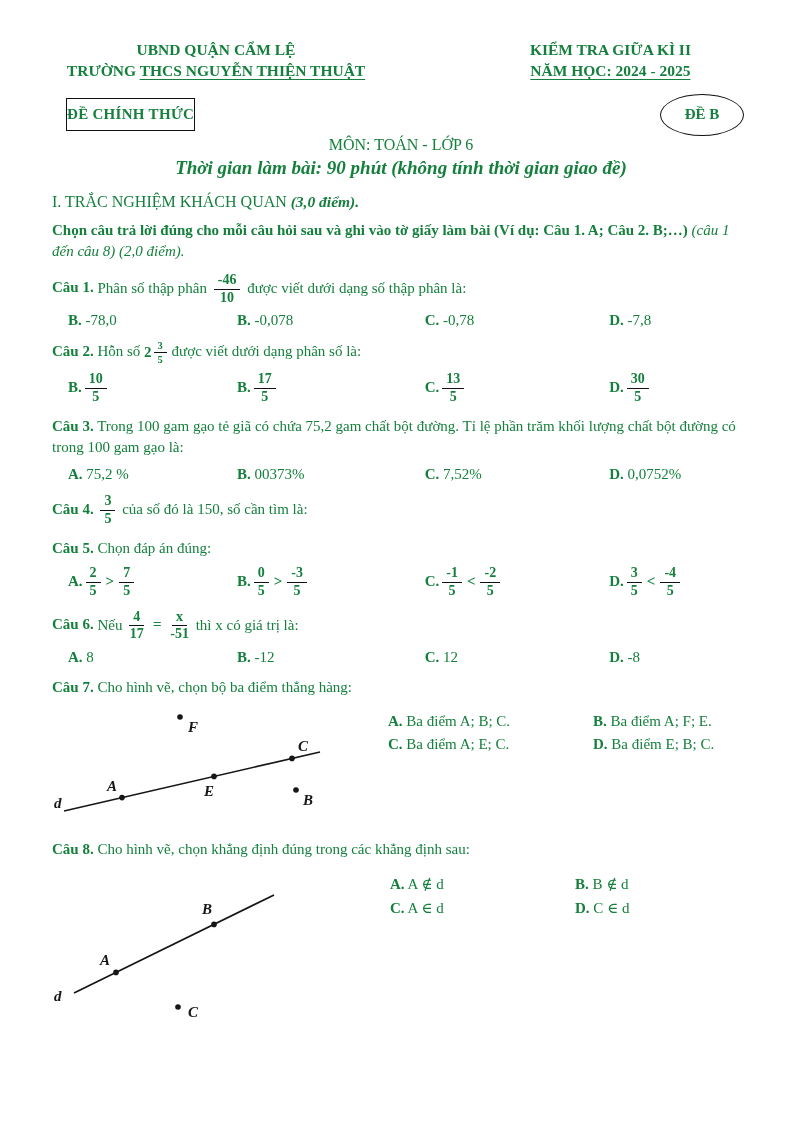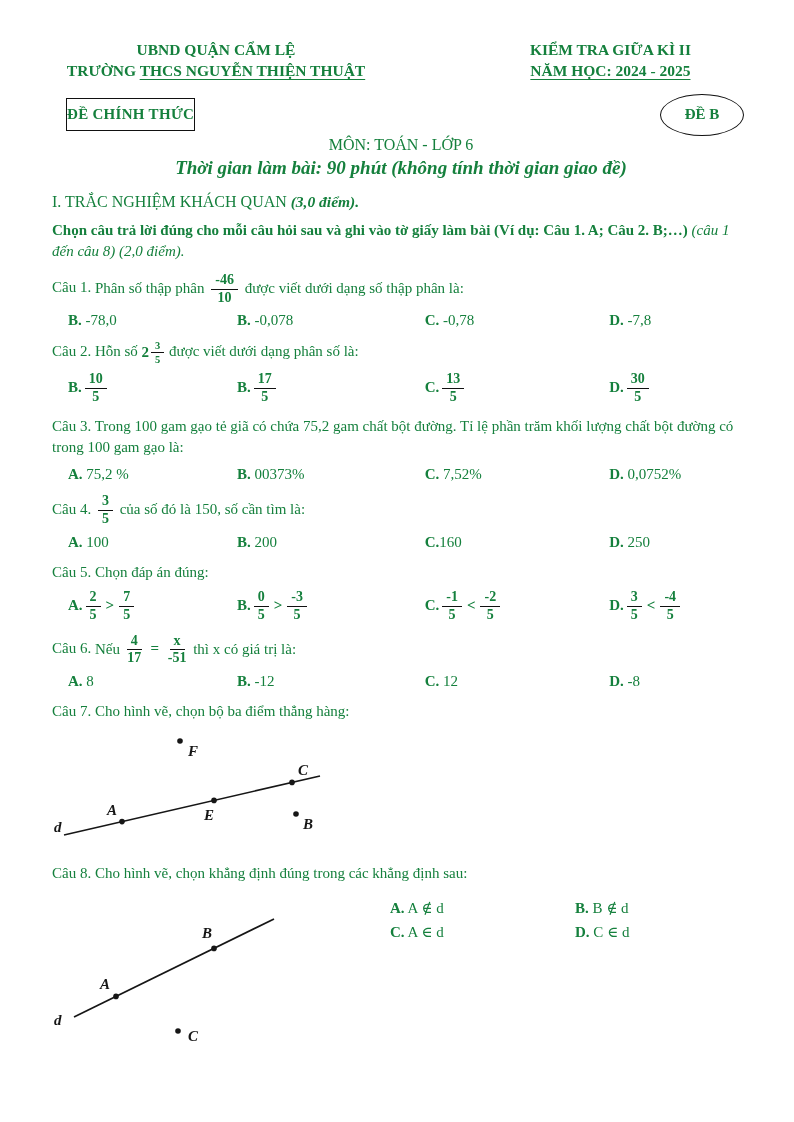--- a/index.html
+++ b/index.html
@@ -23,21 +23,21 @@
   
   .section-title{margin-top:14px;font-size:15.5px;}
   .section-title .t{font-weight:normal;font-size:16px;}
   .section-title .pts{font-style:italic;font-weight:bold;}
   .instructions{margin-top:9px;line-height:1.4;}
   .instructions .b{font-weight:bold;}
   .instructions .i{font-style:italic;}
   
   .question{margin-top:11px;}
   .stem{line-height:1.45;}
-  .qlabel{font-weight:normal;margin-top:12px;}
+  .qlabel{font-weight:bold;margin-top:12px;}
   .options{display:grid;grid-template-columns:1.08fr 1.2fr 1.18fr .9fr;margin-top:7px;padding-left:16px;align-items:center;}
   .option{white-space:nowrap;}
   .opt-label{font-weight:bold;}
   
   .frac{display:inline-flex;flex-direction:column;align-items:center;vertical-align:middle;line-height:1.05;font-weight:bold;font-size:14px;margin:0 3px;}
   .frac .num{border-bottom:1.4px solid #111;padding:0 4px 1px;}
   .frac .den{padding-top:1px;}
   .mixed{display:inline-flex;align-items:center;font-weight:bold;vertical-align:middle;}
   .mixed .frac{font-size:10.5px;margin:0 1px 0 2px;}
   .cmp{font-weight:bold;padding:0 2px;}
@@ -151,26 +151,20 @@
   </div>
 
   <div class="question">
     <div class="stem">
       <span class="qlabel">Câu 4.</span>
       <span class="frac">
           <span class="num">3</span>
           <span class="den">5</span>
         </span>
       <span>của số đó là 150, số cần tìm là:</span>
-    </div>
-    <div class="options">
-      <span class="option"><span class="opt-label">A.</span> <span>100</span></span>
-      <span class="option"><span class="opt-label">B.</span> <span>200</span></span>
-      <span class="option"><span class="opt-label">C.</span><span>160</span></span>
-      <span class="option"><span class="opt-label">D.</span> <span>250</span></span>
     </div>
   </div>
 
   <div class="question">
     <div class="stem">
       <span class="qlabel">Câu 5.</span>
       <span>Chọn đáp án đúng:</span>
     </div>
     <div class="options">
       <span class="option"><span class="opt-label">A.</span><span class="frac">
@@ -240,20 +234,26 @@
         <circle cx="240" cy="55.4" r="2.8"></circle>
         <circle cx="128" cy="14" r="2.8"></circle>
         <circle cx="244" cy="87" r="2.8"></circle>
         <text x="2" y="105">d</text>
         <text x="55" y="88">A</text>
         <text x="152" y="93">E</text>
         <text x="246" y="48">C</text>
         <text x="136" y="29">F</text>
         <text x="251" y="102">B</text>
       </svg>
+      <div class="options2">
+        <span class="option"><span class="opt-label">A.</span> <span>Ba điểm A; B; C.</span></span>
+        <span class="option"><span class="opt-label">B.</span> <span>Ba điểm A; F; E.</span></span>
+        <span class="option"><span class="opt-label">C.</span> <span>Ba điểm A; E; C.</span></span>
+        <span class="option"><span class="opt-label">D.</span> <span>Ba điểm E; B; C.</span></span>
+      </div>
     </div>
   </div>
 
   <div class="question">
     <div class="stem">
       <span class="qlabel">Câu 8.</span>
       <span>Cho hình vẽ, chọn khẳng định đúng trong các khẳng định sau:</span>
     </div>
     <div class="fig-row">
       <svg width="290" height="158" viewBox="0 0 290 158">

